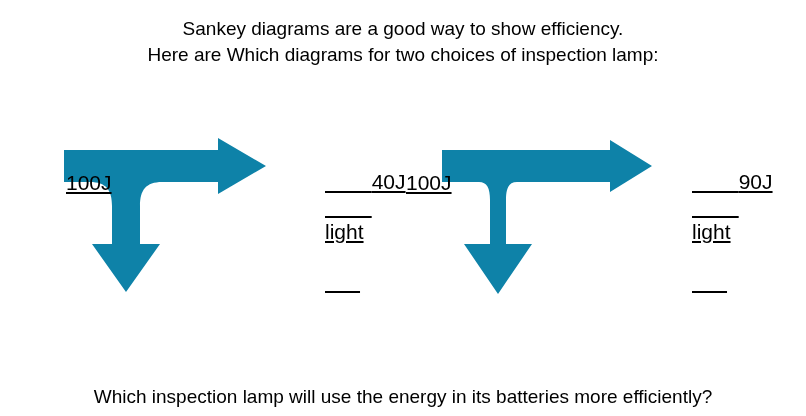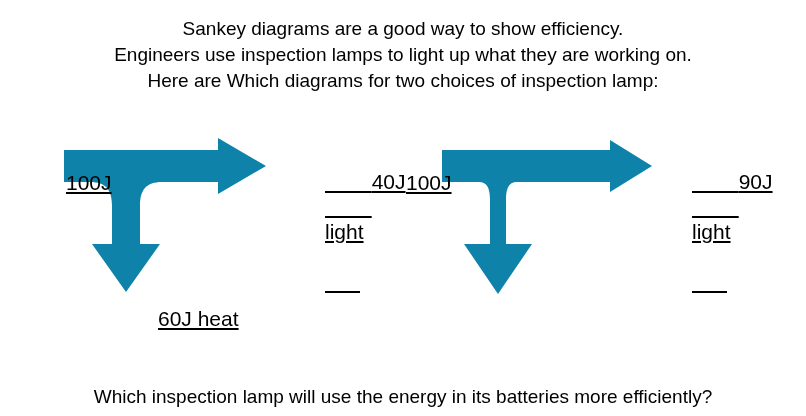--- a/index.html
+++ b/index.html
@@ -92,21 +92,20 @@
     white-space: pre;
   }
 </style>
 </head>
 <body>
 
 <div id="page">
 
   <div id="intro">
     <span class="line">Sankey diagrams are a good way to show efficiency.</span>
-    <span class="line">Engineers use inspection lamps to light up what they are working on.</span>
     <span class="line">Here are Which diagrams for two choices of inspection lamp:</span>
   </div>
 
   <div id="diagrams">
 
     <div class="sankey" id="sankey-left">
       <svg viewBox="0 0 380 240" xmlns="http://www.w3.org/2000/svg">
 
         <path fill="#0e82a8" d="M 42,32
                  L 196,32
@@ -127,21 +126,20 @@
                  Z"></path>
       </svg>
 
       <div class="lbl lbl-in">100J</div>
 
       <div class="lbl lbl-out">
         <span class="l1">40J</span>
         <span class="l2">light</span>
       </div>
 
-      <div class="lbl lbl-heat">60J heat</div>
     </div>
 
     <div class="sankey" id="sankey-right">
       <svg viewBox="0 0 380 240" xmlns="http://www.w3.org/2000/svg">
         <path fill="#0e82a8" d="M 42,32
                  L 210,32
                  L 210,22
                  L 252,48
                  L 210,74
                  L 210,64

